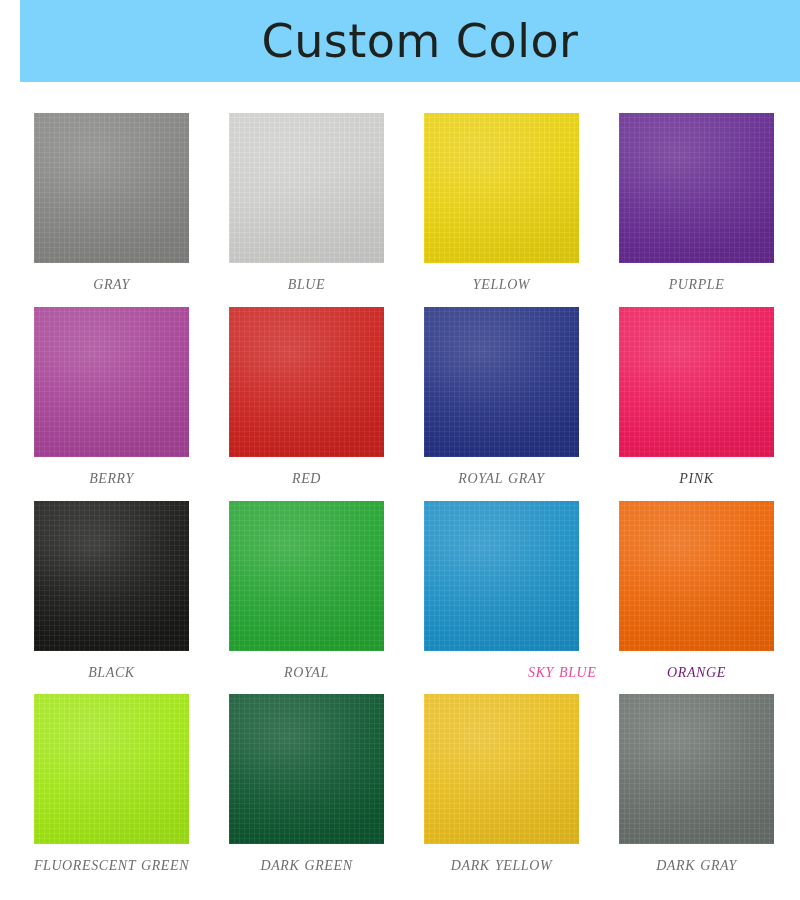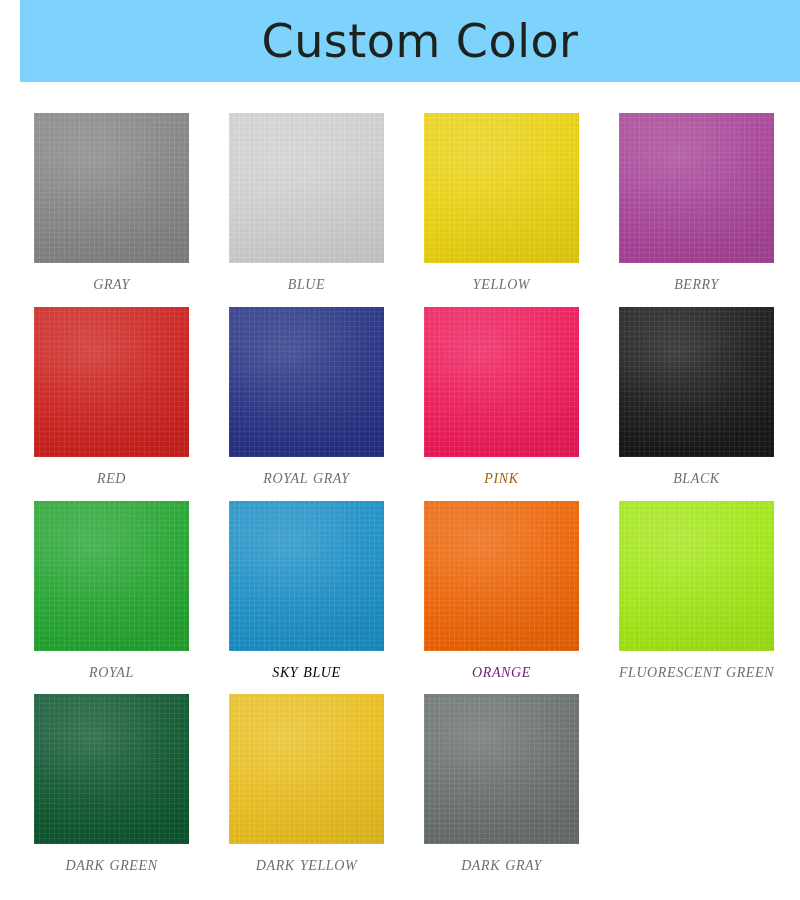--- a/index.html
+++ b/index.html
@@ -137,46 +137,50 @@
       </div>
       <div class="swatch-cell">
         <div class="swatch-chip" style="background-color: rgb(217, 218, 216);"></div>
         <div class="swatch-label" style="color: rgb(110, 110, 110);">BLUE</div>
       </div>
       <div class="swatch-cell">
         <div class="swatch-chip" style="background-color: rgb(245, 220, 18);"></div>
         <div class="swatch-label" style="color: rgb(110, 110, 110);">YELLOW</div>
       </div>
       <div class="swatch-cell">
+        <div class="swatch-chip" style="background-color: rgb(107, 45, 152);"></div>
+        <div class="swatch-label" style="color: rgb(110, 110, 110);">PURPLE</div>
+      </div>
+      <div class="swatch-cell">
         <div class="swatch-chip" style="background-color: rgb(176, 71, 159);"></div>
         <div class="swatch-label" style="color: rgb(110, 110, 110);">BERRY</div>
       </div>
       <div class="swatch-cell">
         <div class="swatch-chip" style="background-color: rgb(214, 36, 32);"></div>
         <div class="swatch-label" style="color: rgb(110, 110, 110);">RED</div>
       </div>
       <div class="swatch-cell">
         <div class="swatch-chip" style="background-color: rgb(39, 53, 138);"></div>
         <div class="swatch-label" style="color: rgb(110, 110, 110);">ROYAL GRAY</div>
       </div>
       <div class="swatch-cell">
         <div class="swatch-chip" style="background-color: rgb(250, 28, 94);"></div>
-        <div class="swatch-label" style="color: #a16207;">PINK</div>
+        <div class="swatch-label" style="color: #404040;">PINK</div>
       </div>
       <div class="swatch-cell">
         <div class="swatch-chip" style="background-color: rgb(26, 26, 24);"></div>
         <div class="swatch-label" style="color: rgb(110, 110, 110);">BLACK</div>
       </div>
       <div class="swatch-cell">
         <div class="swatch-chip" style="background-color: rgb(39, 173, 52);"></div>
         <div class="swatch-label" style="color: rgb(110, 110, 110);">ROYAL</div>
       </div>
       <div class="swatch-cell">
         <div class="swatch-chip" style="background-color: rgb(30, 151, 208);"></div>
-        <div class="swatch-label" style="color: #000000;">SKY BLUE</div>
+        <div class="swatch-label" style="color: #ec4899; text-align: right;">SKY BLUE</div>
       </div>
       <div class="swatch-cell">
         <div class="swatch-chip" style="background-color: rgb(249, 106, 7);"></div>
         <div class="swatch-label" style="color: #701a75;">ORANGE</div>
       </div>
       <div class="swatch-cell">
         <div class="swatch-chip" style="background-color: rgb(170, 242, 24);"></div>
         <div class="swatch-label" style="color: rgb(110, 110, 110);">FLUORESCENT GREEN</div>
       </div>
       <div class="swatch-cell">

